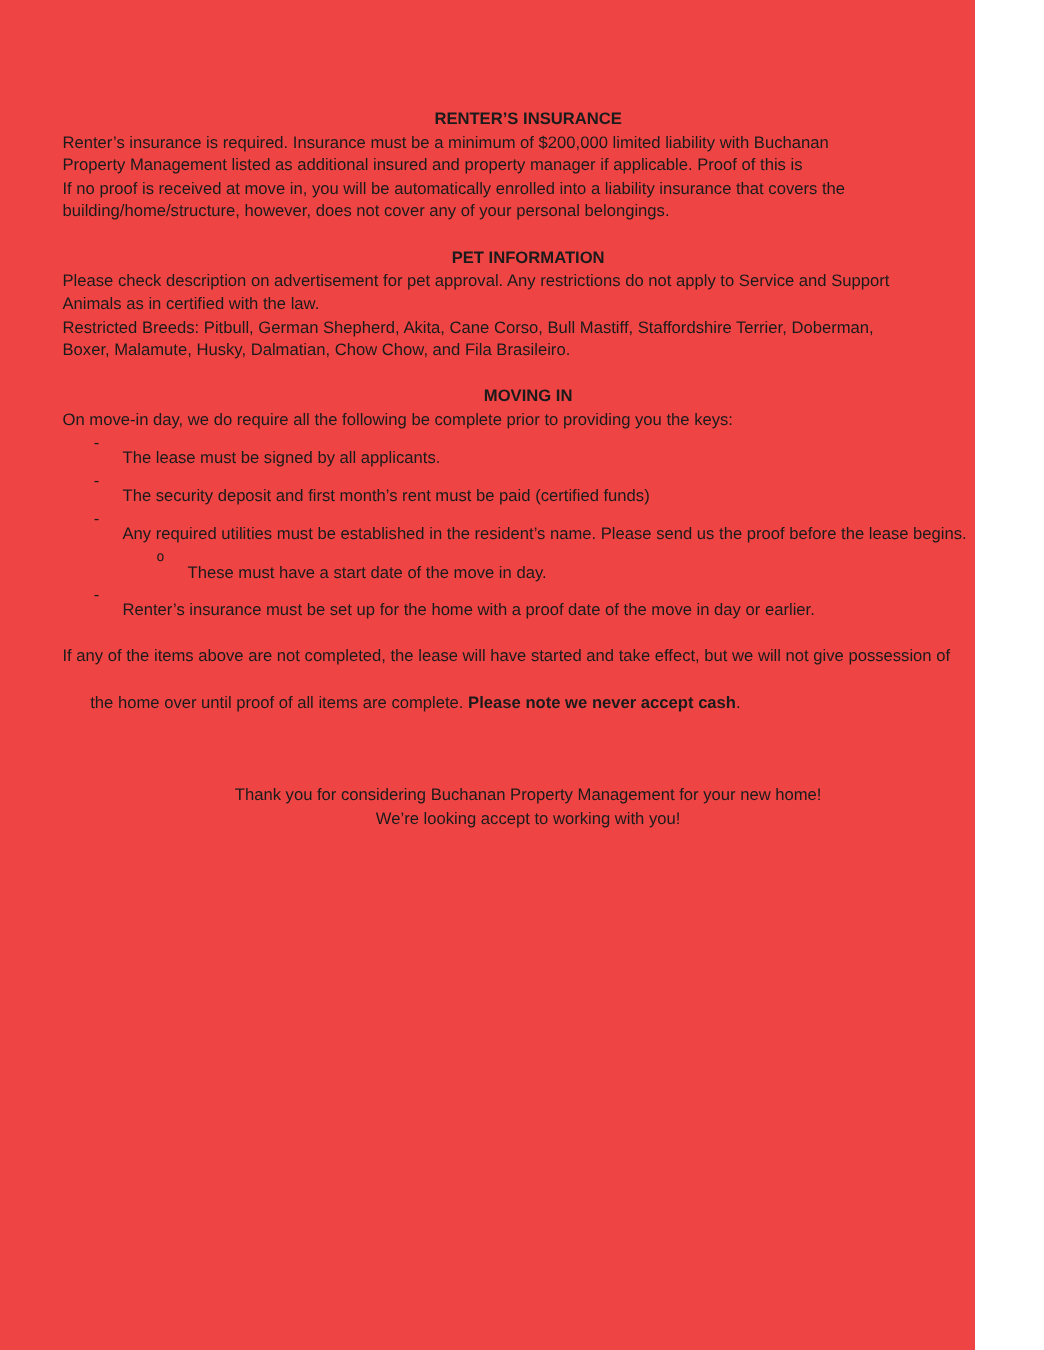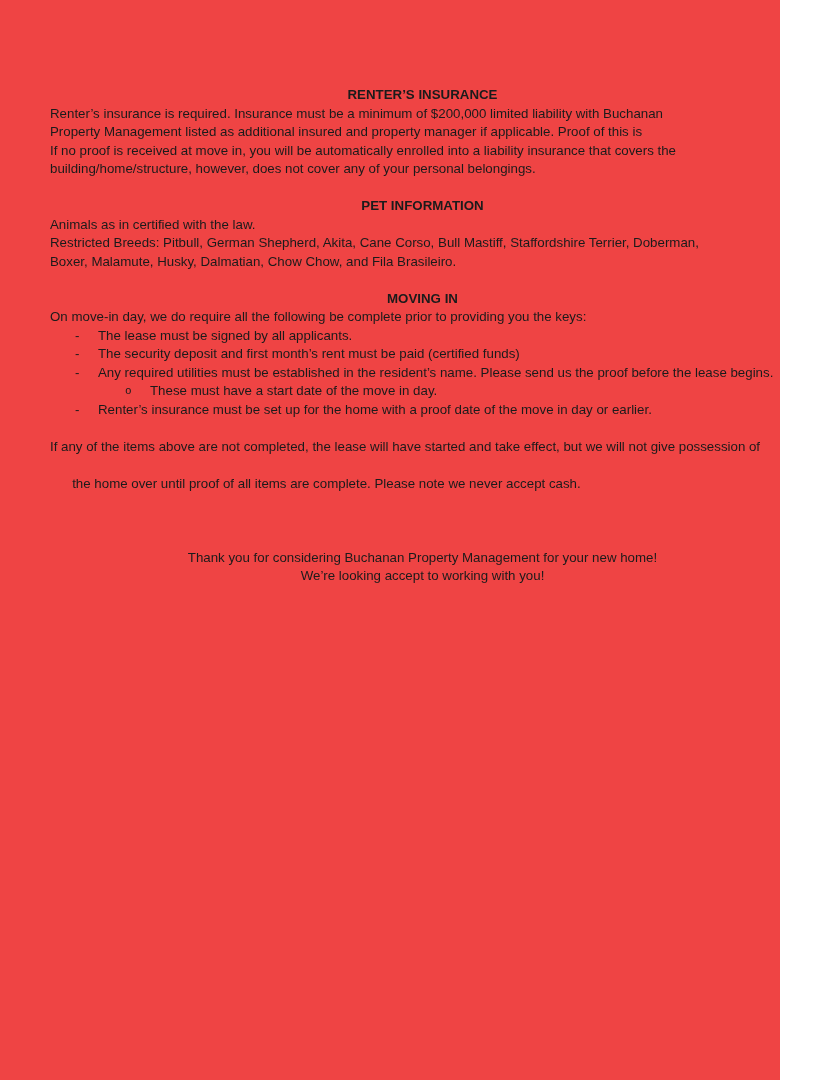--- a/index.html
+++ b/index.html
@@ -51,23 +51,24 @@
   }
   .bullet-level-2 .marker {
     margin-left: 75px;
     width: 25px;
     font-family: "DejaVu Sans Mono", monospace;
     font-size: 11px;
     line-height: 18.5px;
   }
   .bullet-row .bullet-text {
     flex: 0 0 auto;
+    margin-top: 12px;
   }
   .closing-bold {
-    font-weight: 400;
+    font-weight: 700;
   }
   .thank-you {
     text-align: center;
     font-weight: 400;
   }
 </style>
 </head>
 <body>
 
 <div class="page">
@@ -75,20 +76,21 @@
 
     <div class="heading">RENTER’S INSURANCE</div>
     <div class="line">Renter’s insurance is required. Insurance must be a minimum of $200,000 limited liability with Buchanan</div>
     <div class="line">Property Management listed as additional insured and property manager if applicable. Proof of this is</div>
     <div class="line">If no proof is received at move in, you will be automatically enrolled into a liability insurance that covers the</div>
     <div class="line">building/home/structure, however, does not cover any of your personal belongings.</div>
 
     <div class="spacer"></div>
 
     <div class="heading">PET INFORMATION</div>
+    <div class="line">Please check description on advertisement for pet approval. Any restrictions do not apply to Service and Support</div>
     <div class="line">Animals as in certified with the law.</div>
     <div class="line">Restricted Breeds: Pitbull, German Shepherd, Akita, Cane Corso, Bull Mastiff, Staffordshire Terrier, Doberman,</div>
     <div class="line">Boxer, Malamute, Husky, Dalmatian, Chow Chow, and Fila Brasileiro.</div>
 
     <div class="spacer"></div>
 
     <div class="heading">MOVING IN</div>
     <div class="line">On move-in day, we do require all the following be complete prior to providing you the keys:</div>
 
     <div class="bullet-row bullet-level-1">

